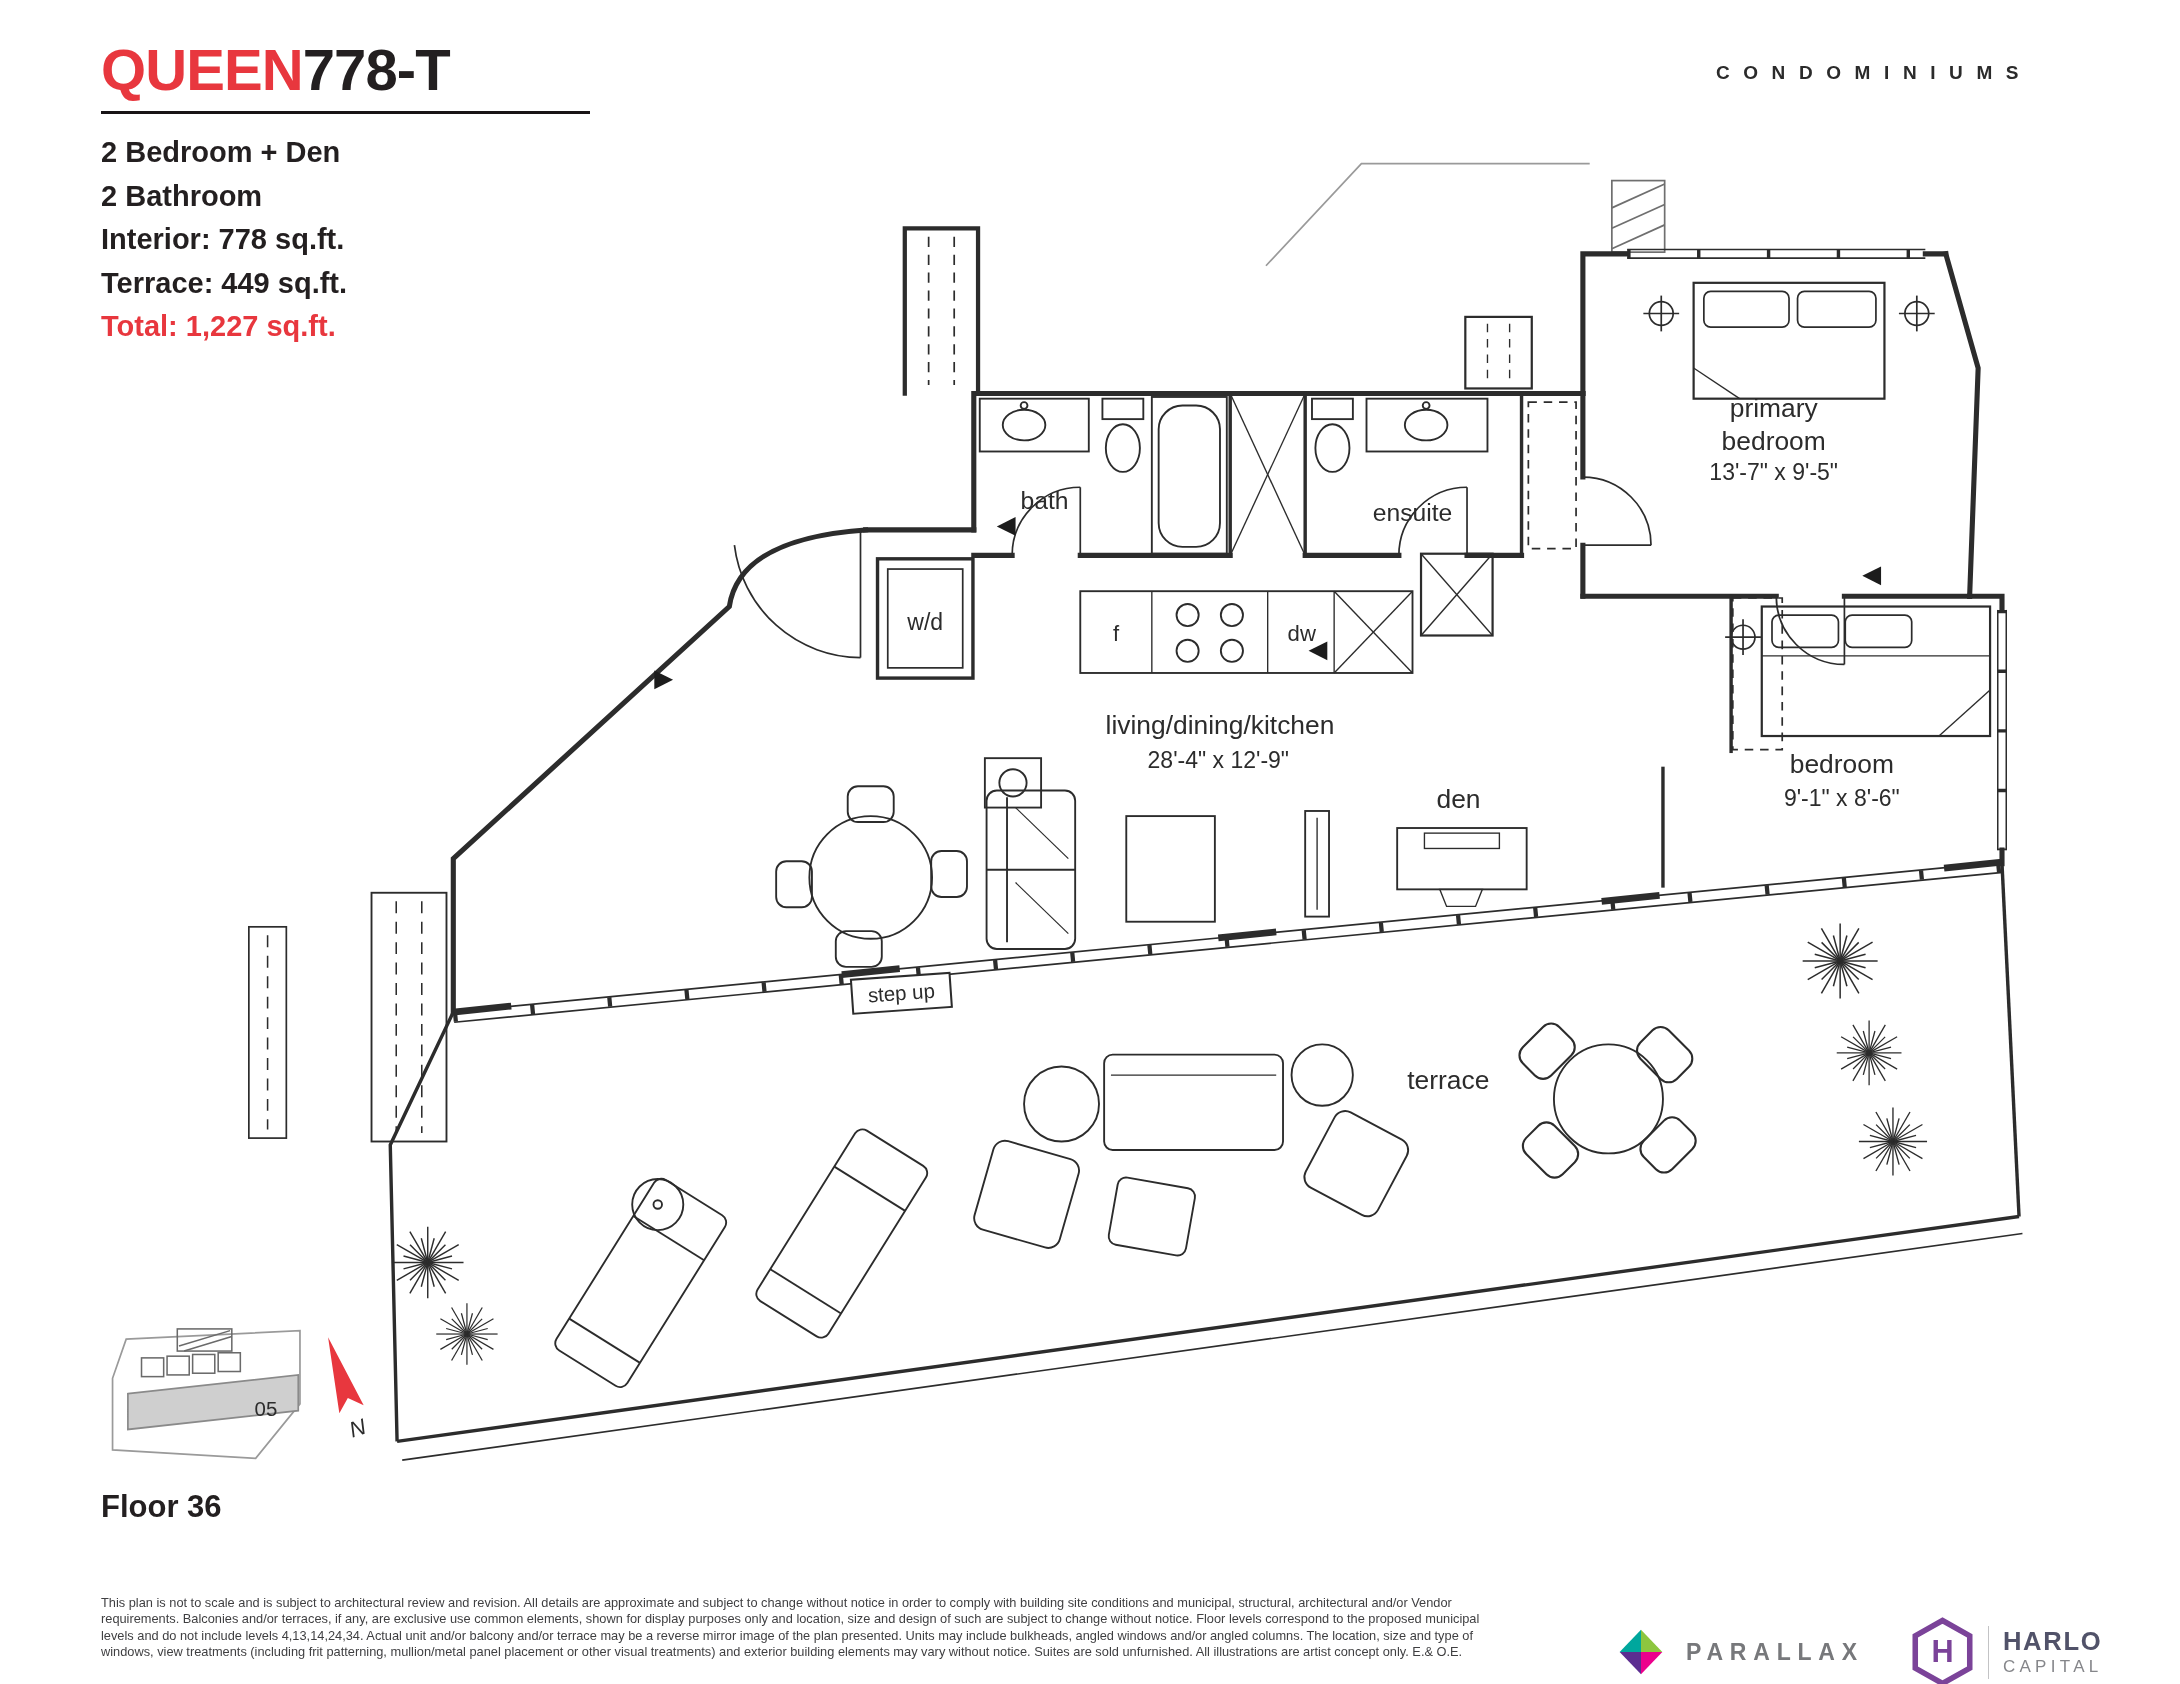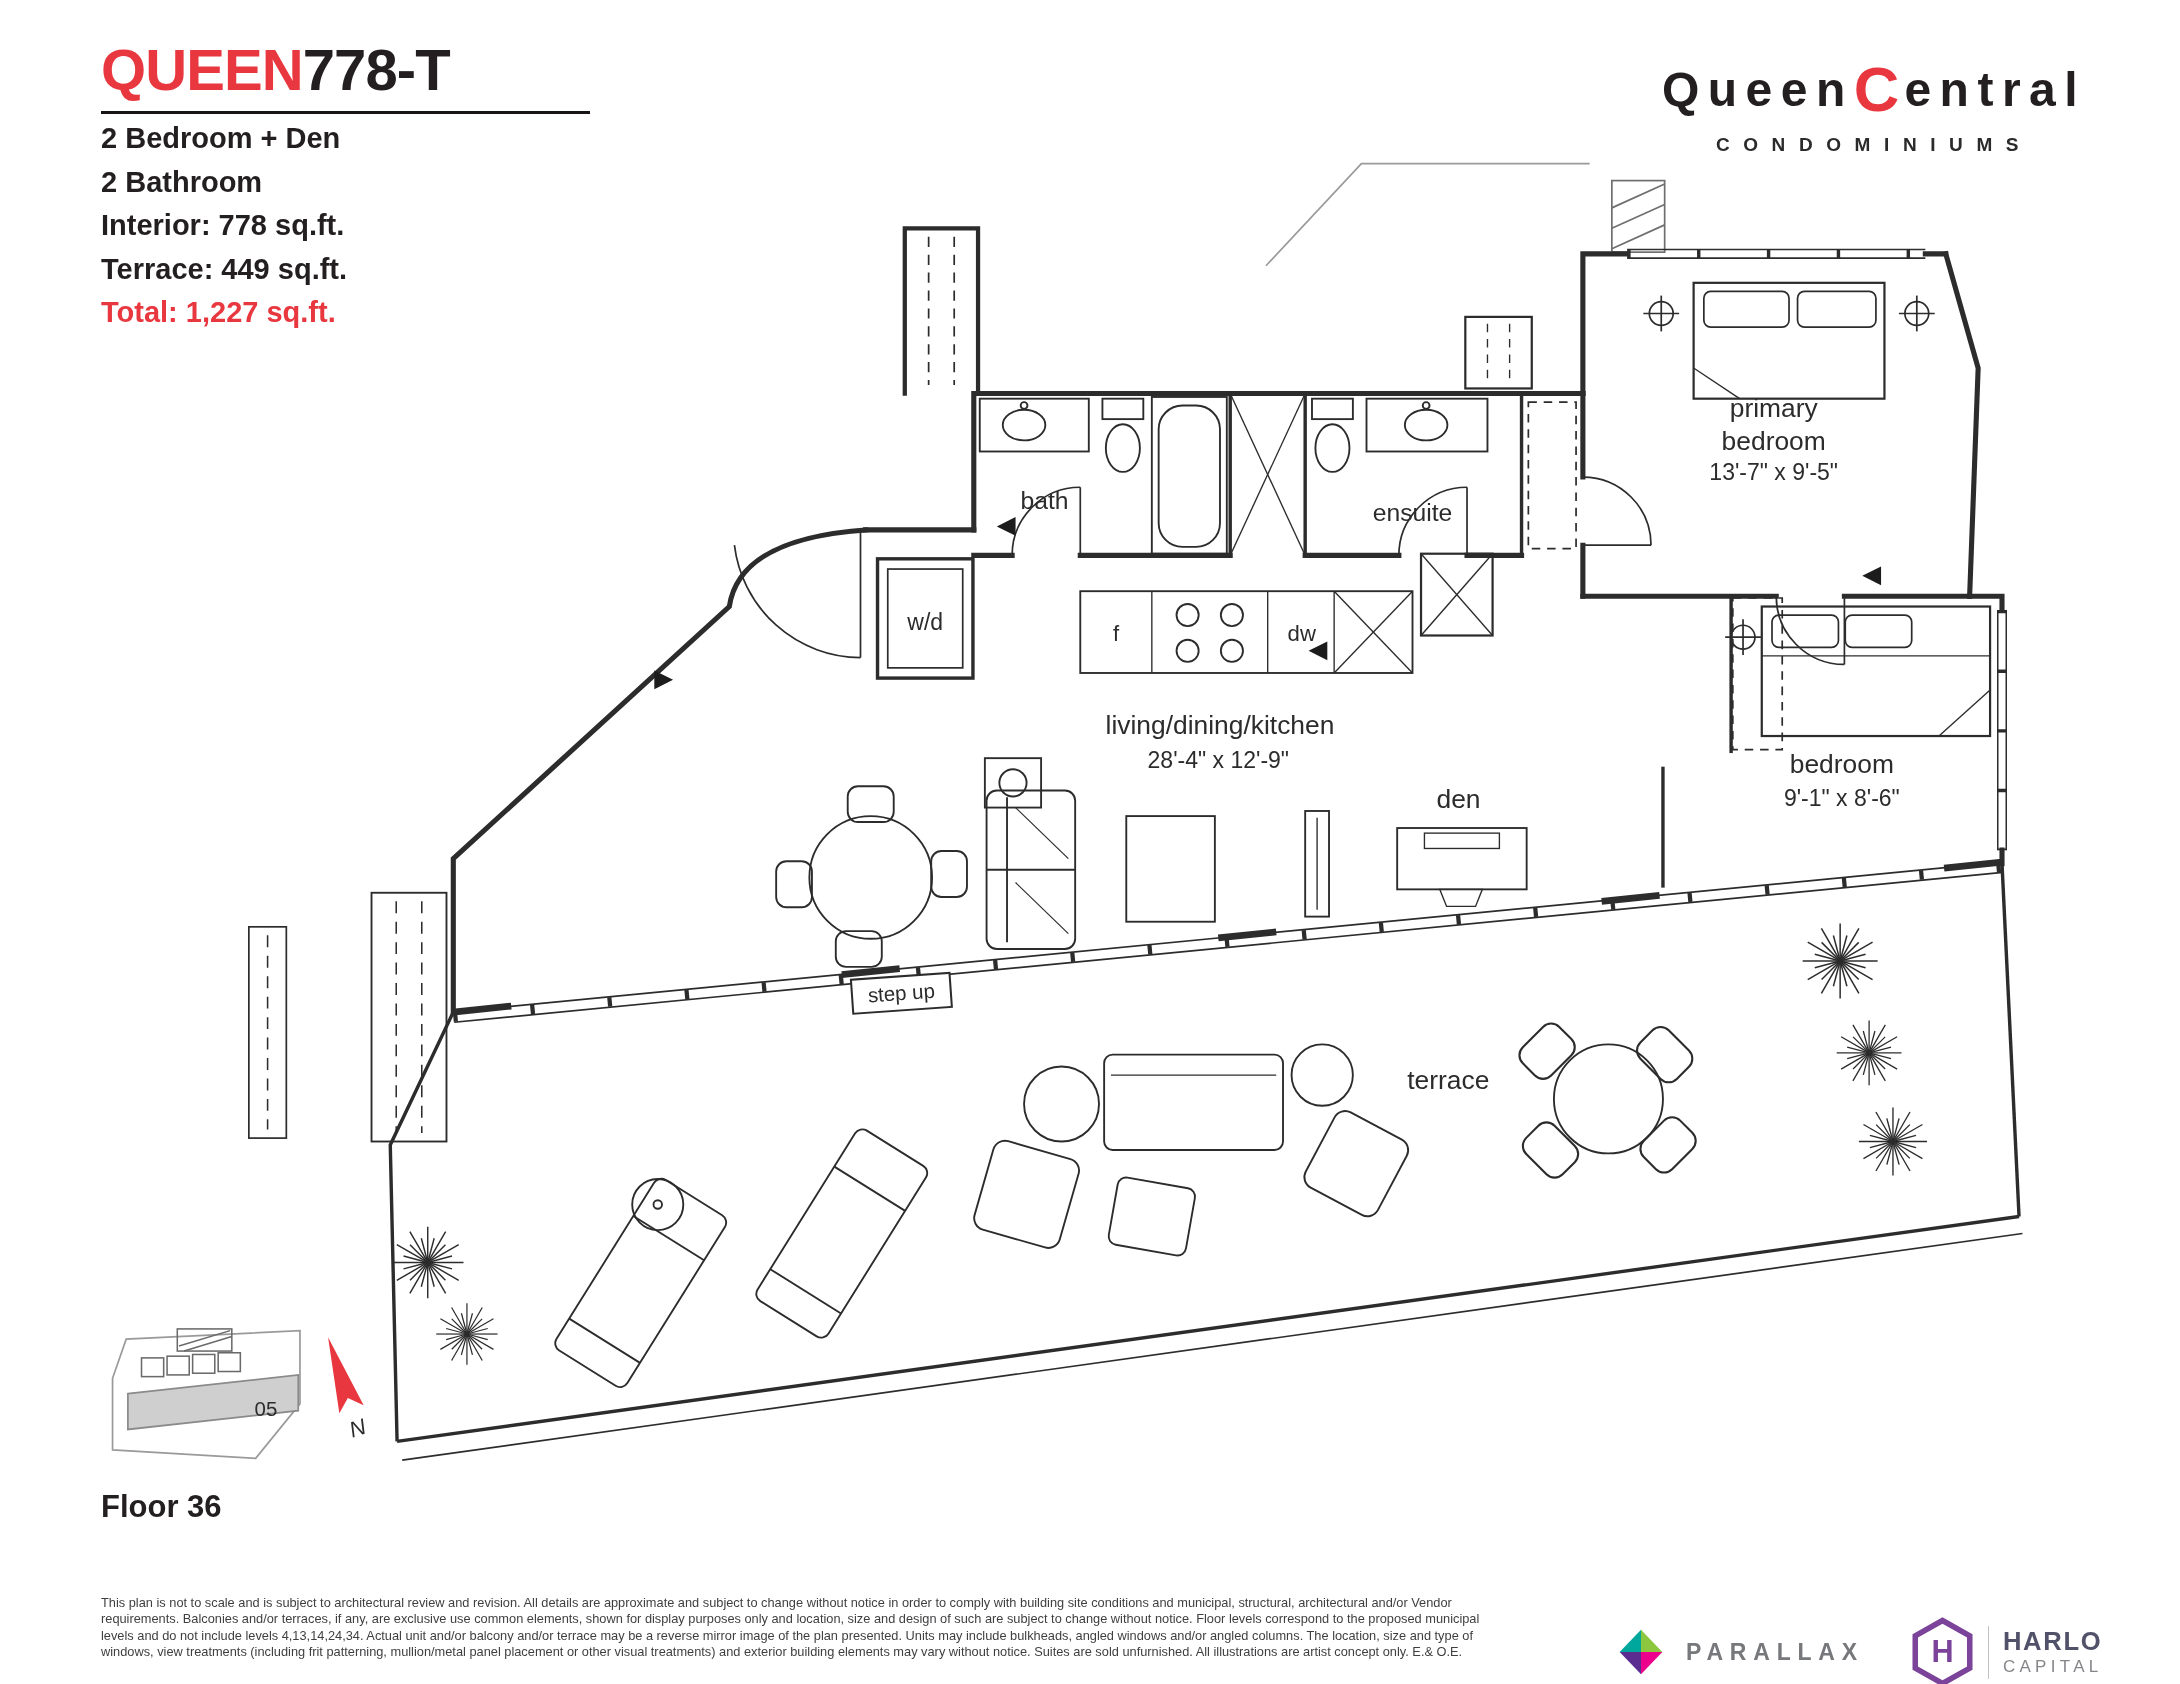--- a/index.html
+++ b/index.html
@@ -6,21 +6,21 @@
   html,body{margin:0;padding:0;}
   body{width:2181px;height:1685px;position:relative;background:#ffffff;
        font-family:"Liberation Sans",sans-serif;color:var(--ink);overflow:hidden;}
   .abs{position:absolute;}
 
   
   #title-block{left:101px;top:41px;}
   .unit-title{font-size:58px;font-weight:800;letter-spacing:-0.9px;line-height:1;white-space:nowrap;}
   .unit-title .red{color:var(--accent-red);}
   .title-rule{width:489px;height:3.4px;background:#18141 6;background:#181416;margin-top:12px;}
-  .specs{margin-top:3px;font-size:29px;font-weight:700;line-height:1.5;}
+  .specs{margin-top:17px;font-size:29px;font-weight:700;line-height:1.5;}
   .specs .total{color:var(--accent-red);}
 
   
   #brand{left:1593px;top:53px;width:562px;text-align:center;}
   .brand-word{font-size:48px;font-weight:600;letter-spacing:8.5px;white-space:nowrap;}
   .brand-word .bigc{font-size:63px;font-weight:700;color:var(--accent-red);letter-spacing:5.1px;vertical-align:-5.1px;}
   .brand-tag{margin-top:8.5px;font-size:19px;font-weight:600;letter-spacing:13.6px;color:#2b2b2b;}
 
   
   #plan-svg{left:0;top:0;}
@@ -48,21 +48,20 @@
   <div class="specs">
     <div>2 Bedroom + Den</div>
     <div>2 Bathroom</div>
     <div>Interior: 778 sq.ft.</div>
     <div>Terrace: 449 sq.ft.</div>
     <div class="total">Total: 1,227 sq.ft.</div>
   </div>
 </div>
 
 <div class="abs" id="brand">
-  <div class="brand-word"><span>Queen</span><span class="bigc">C</span><span>entral</span></div>
   <div class="brand-tag">CONDOMINIUMS</div>
 </div>
 
 <svg class="abs" id="plan-svg" width="2181" height="1685" viewBox="0 0 2560 1978">
 
   <defs>
     <g id="chair">
         <rect x="-27" y="-21" width="54" height="42" rx="12"></rect>
       </g>
     <g id="sconce" stroke-width="2">

